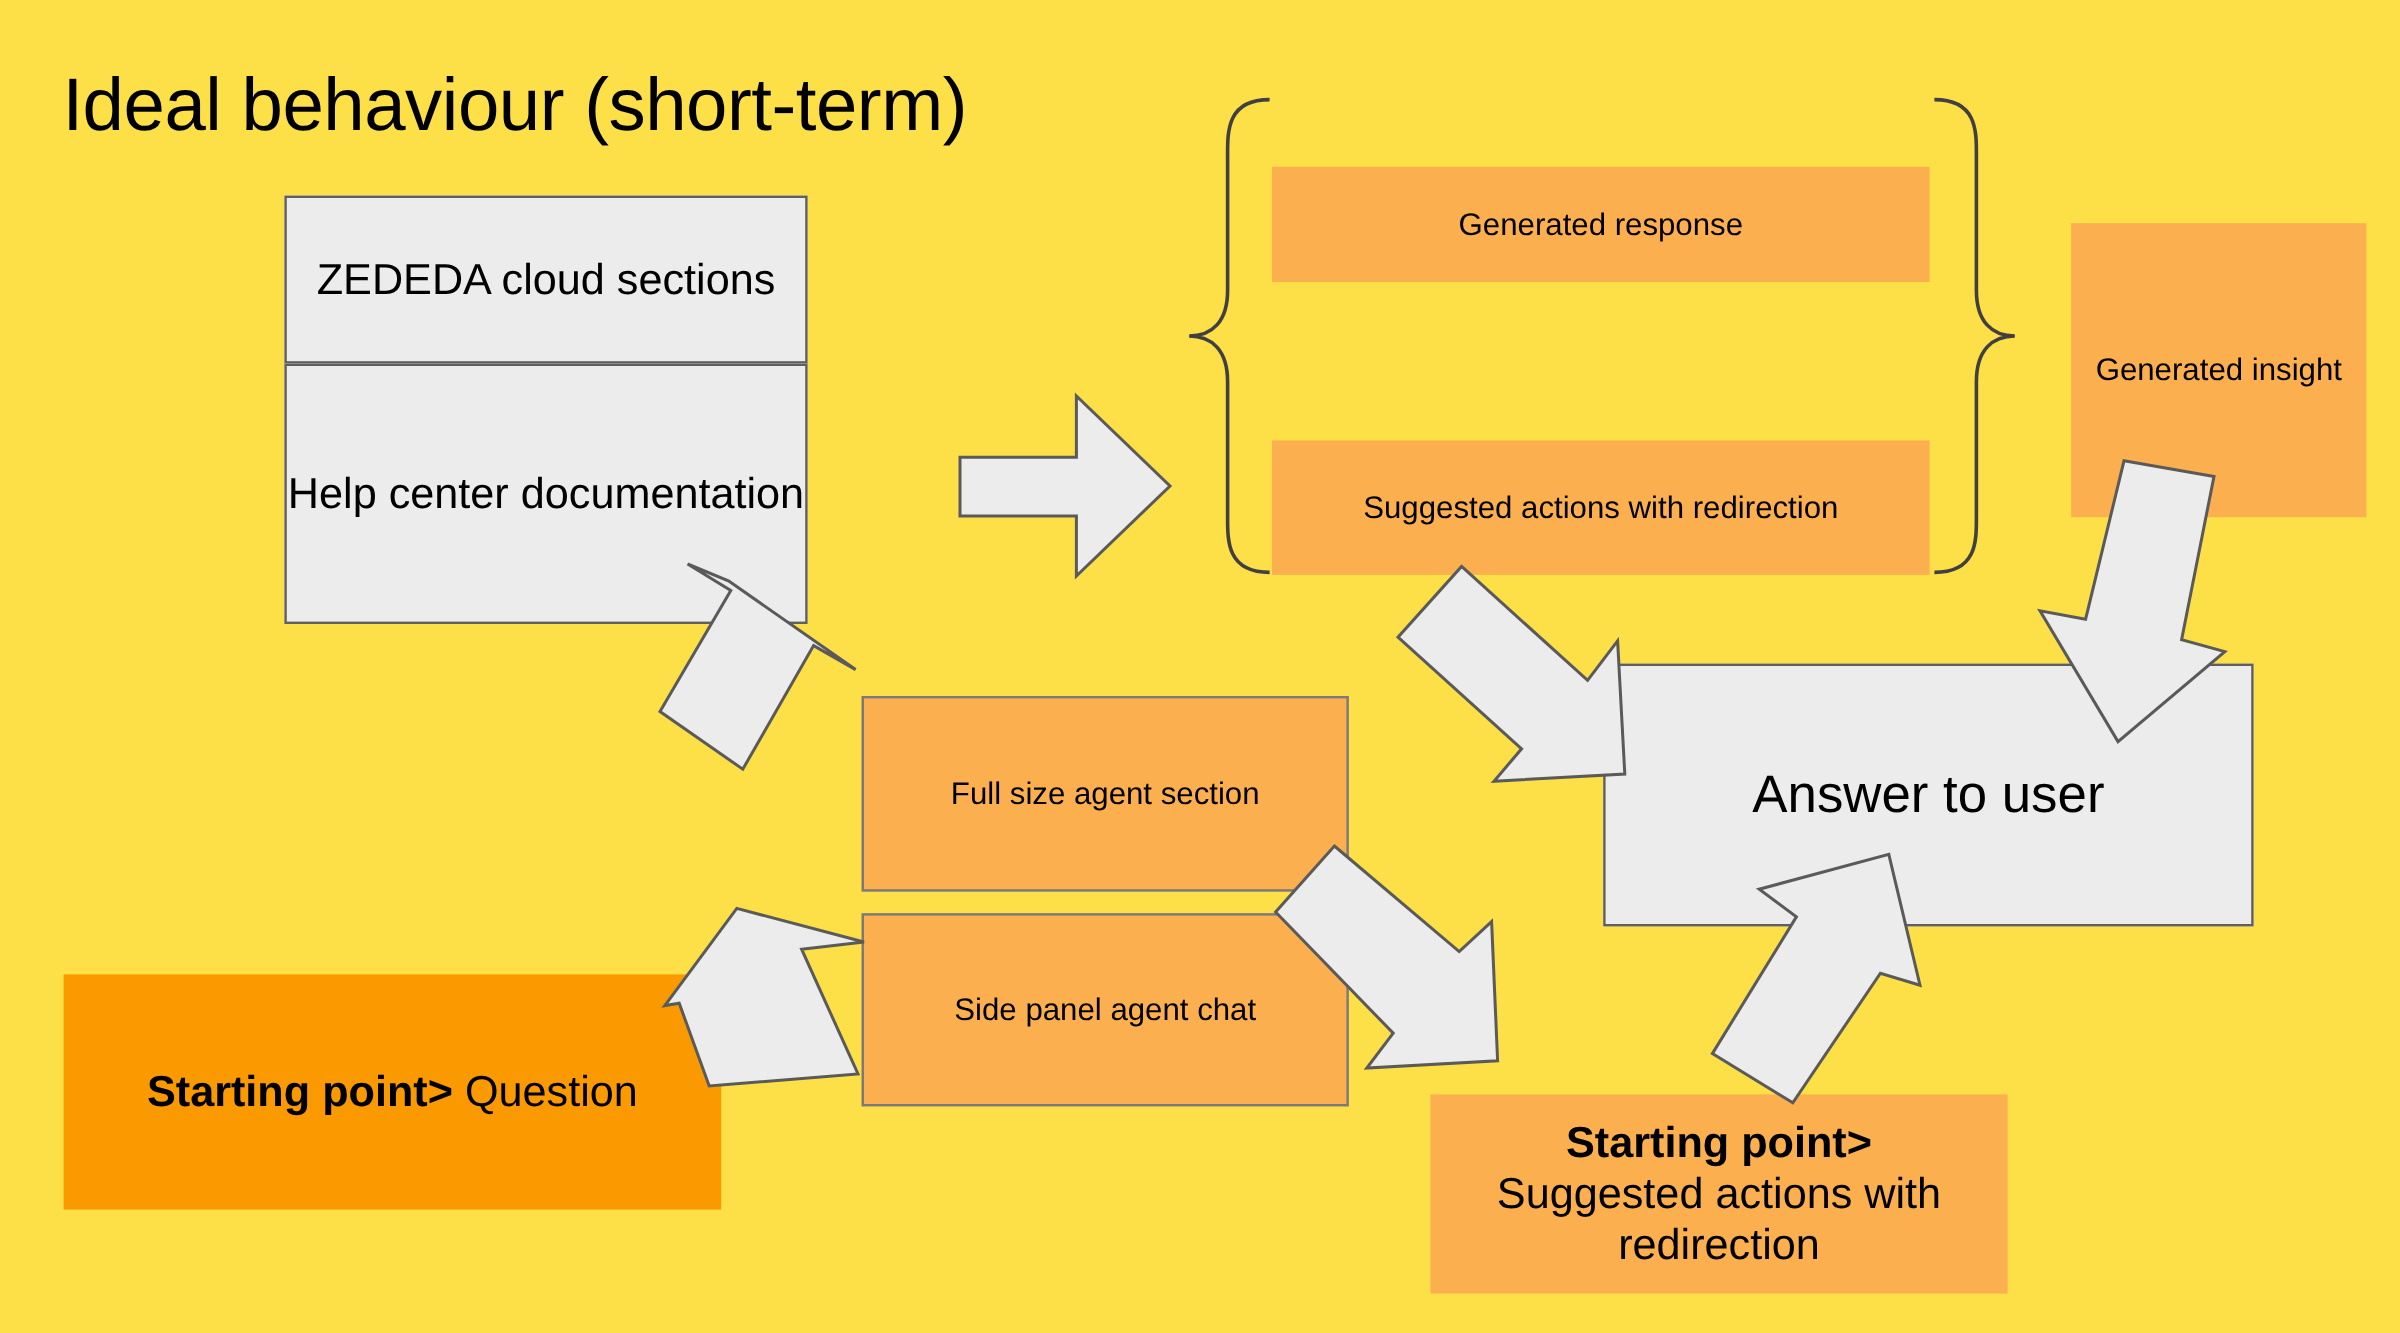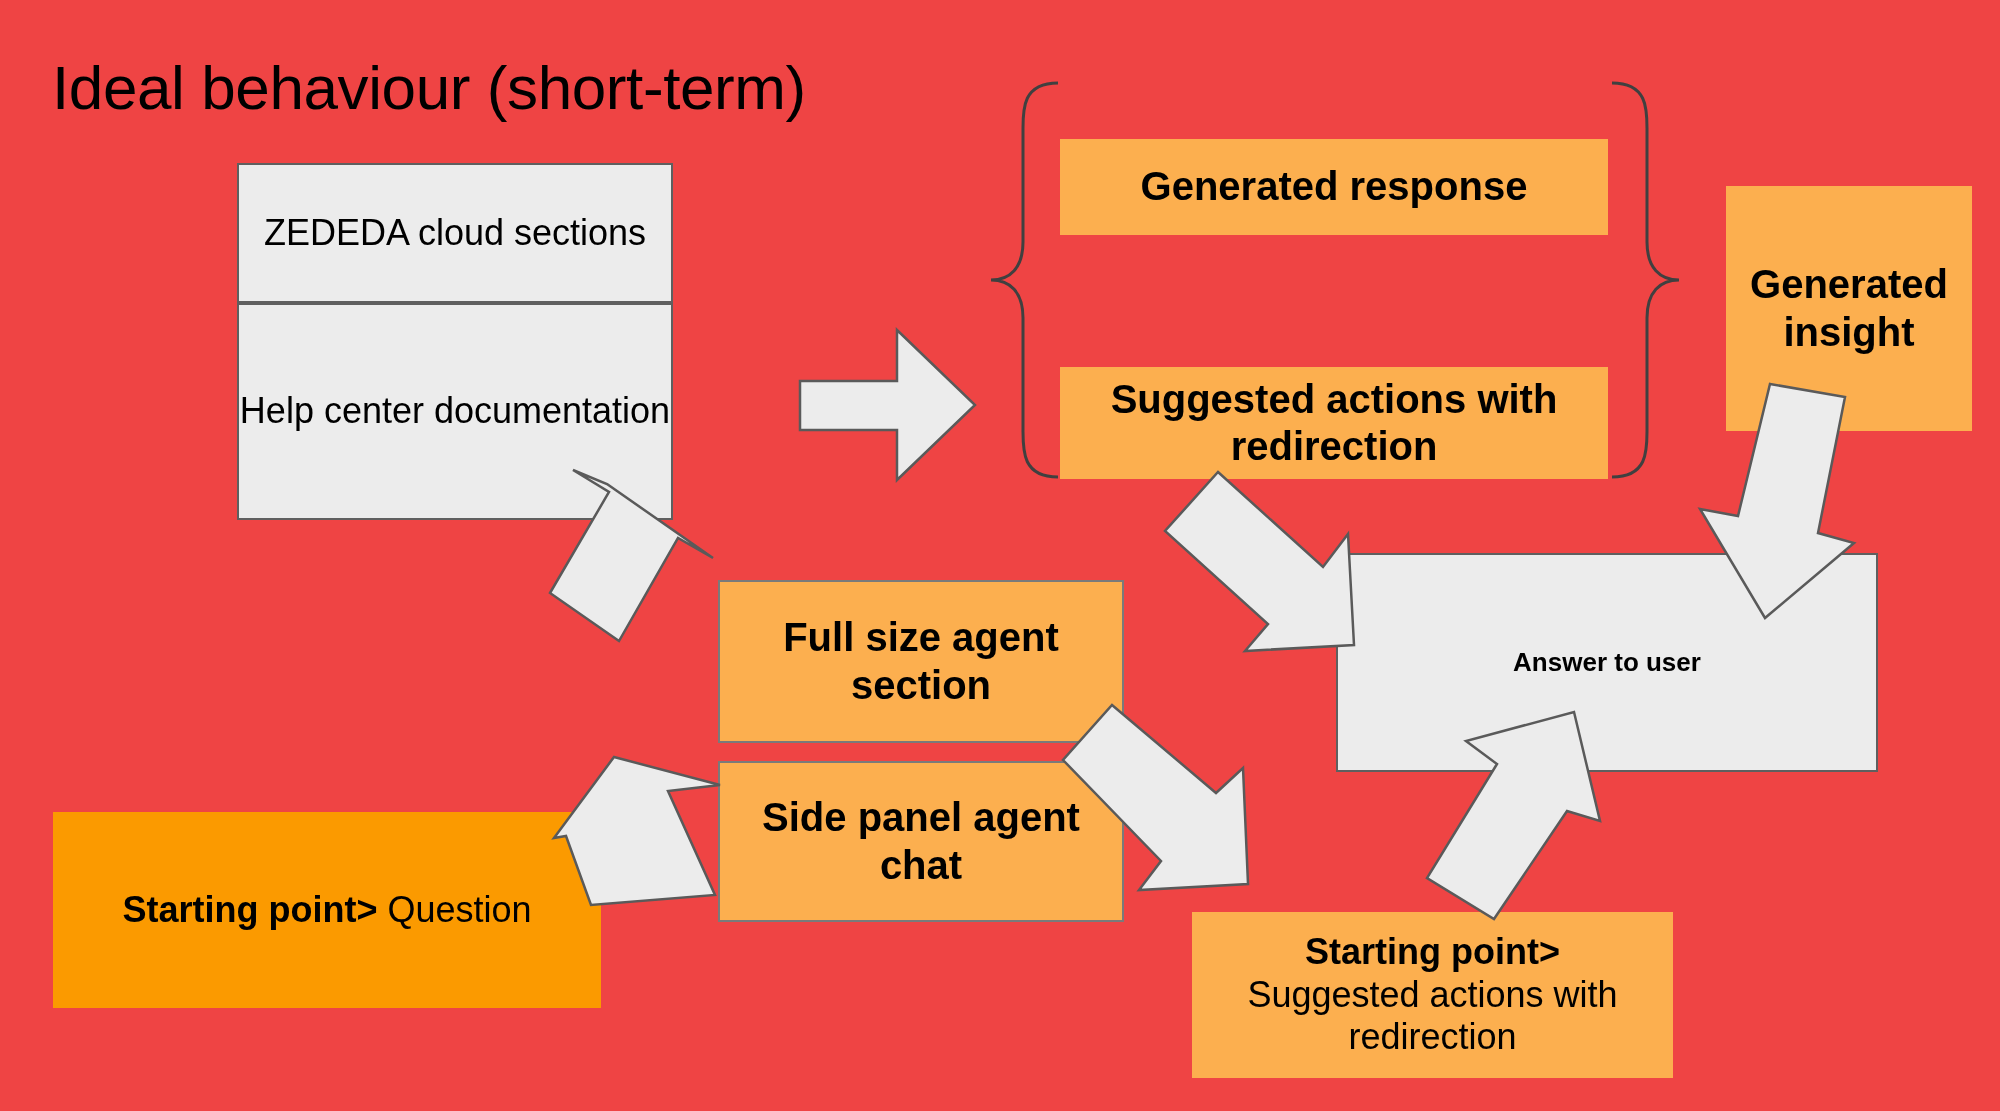--- a/index.html
+++ b/index.html
@@ -7,21 +7,21 @@
     padding: 0;
     background: #ffffff;
   }
   body {
     font-family: "Liberation Sans", sans-serif;
   }
   #canvas {
     position: relative;
     width: 2000px;
     height: 1111px;
-    background: #ef4444;
+    background: #fde047;
     overflow: hidden;
   }
   .node {
     position: absolute;
     box-sizing: border-box;
     display: flex;
     align-items: center;
     justify-content: center;
     text-align: center;
     color: #000000;
@@ -49,26 +49,26 @@
   }
   .orange-bordered {
     background: #fcaf4f;
     border: 2px solid #7a7a7a;
   }
   .txt-reg {
     font-size: 36px;
     font-weight: 400;
   }
   .txt-bold {
-    font-size: 40px;
-    font-weight: bold;
+    font-size: 26px;
+    font-weight: normal;
   }
   .txt-big {
-    font-size: 26px;
-    font-weight: 700;
+    font-size: 44px;
+    font-weight: 400;
   }
   .mixed {
     font-size: 36px;
     font-weight: 400;
   }
   .mixed b {
     font-weight: bold;
   }
   svg.overlay {
     position: absolute;

